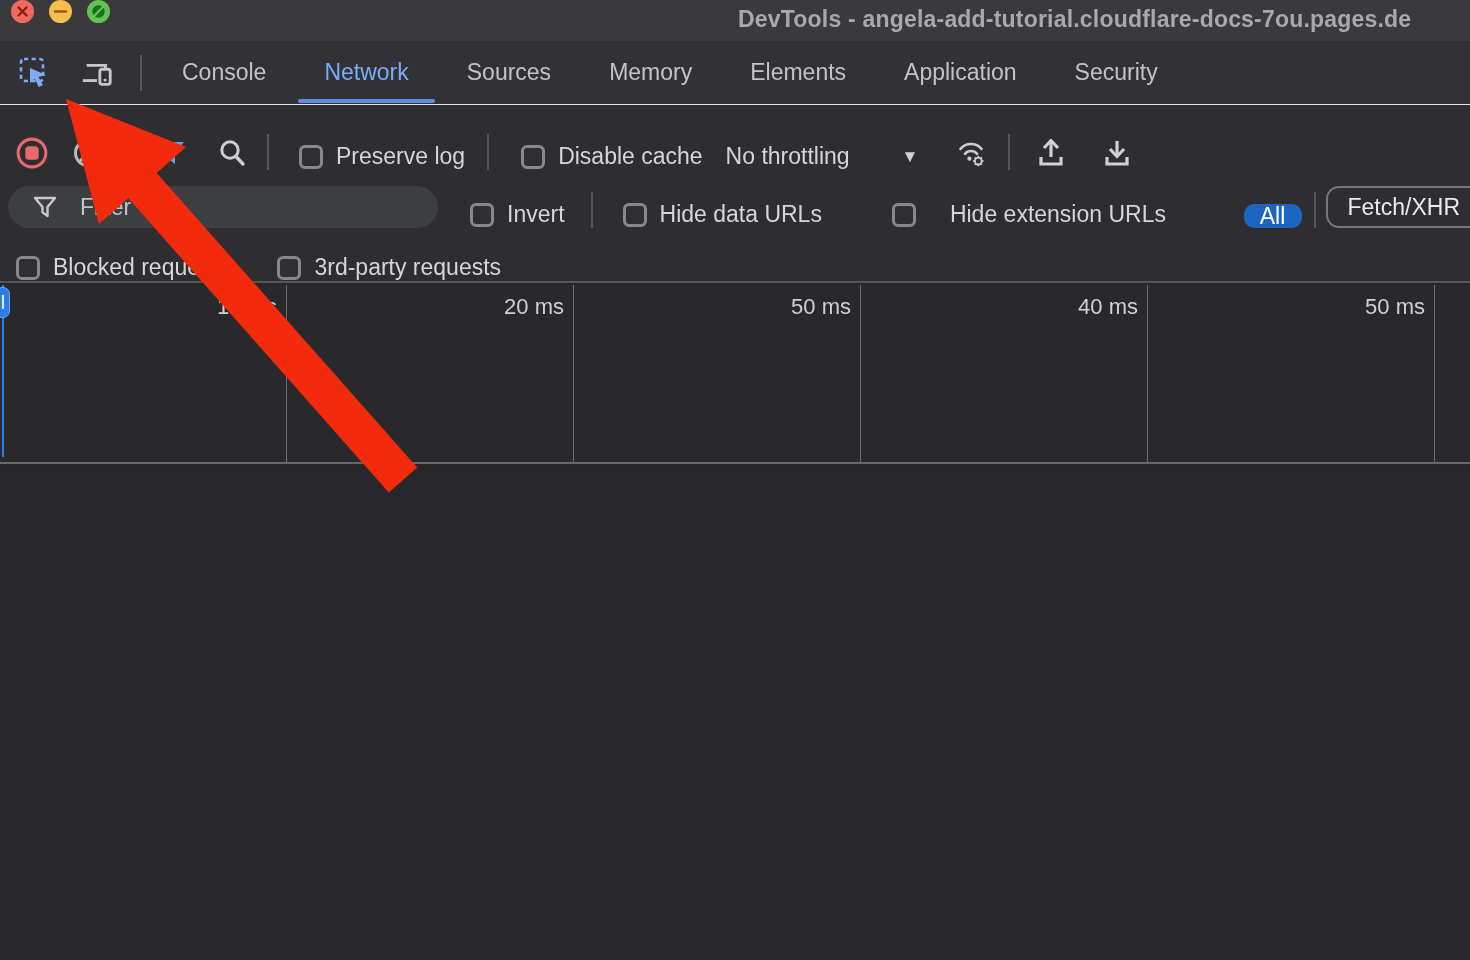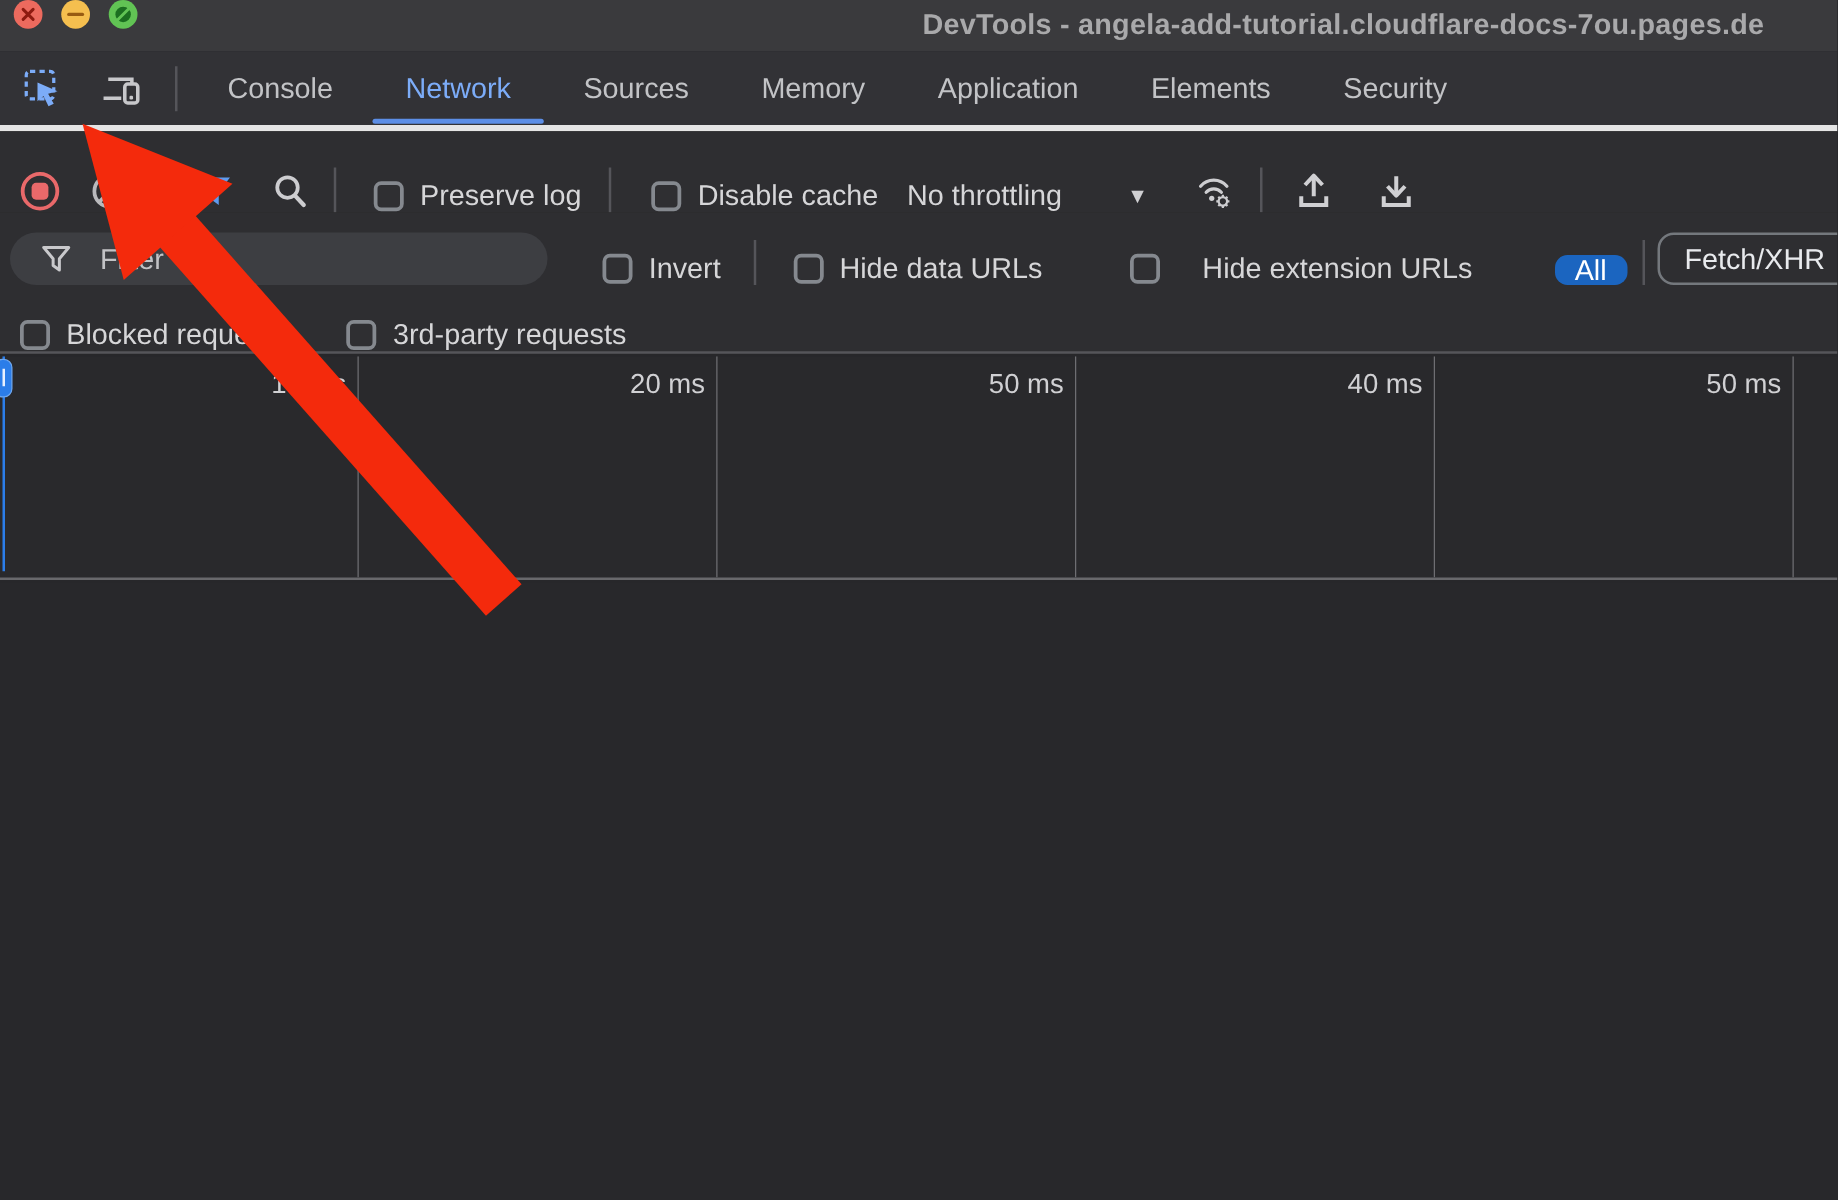--- a/index.html
+++ b/index.html
@@ -23,21 +23,21 @@
   .light.yellow { background:#f5bf4f; }
   .light.green { background:#61c354; }
   .title-text {
     position:absolute; left:738px; top:6px; white-space:nowrap;
     font-size:23px; font-weight:700; color:#a9a9ab; letter-spacing:0.2px;
   }
   
   .tabbar {
     position:absolute; top:41px; left:0; width:1470px; height:64px;
     background:#323236; display:flex; align-items:center;
-    border-bottom:5px solid #e5e5e5;
+    border-bottom:1px solid #e5e5e5;
   }
   .tab-icons { display:flex; align-items:center; gap:28px; padding-left:18px; }
   .icon-btn { width:34px; height:34px; display:flex; align-items:center; justify-content:center; }
   .vsep { width:2px; height:36px; background:#55555a; }
   .tabbar .vsep { margin-left:26px; }
   .tabs { display:flex; align-items:center; gap:54px; margin-left:38px; height:100%; }
   .tab {
     font-size:23px; color:#c2c3c6; height:100%; display:flex; align-items:center;
     position:relative; white-space:nowrap; padding:0 2px; cursor:default;
   }
@@ -76,21 +76,21 @@
   
   .filter-pill {
     margin-left:8px; width:430px; height:42px; background:#3d3e42; border-radius:21px;
     display:flex; align-items:center; padding-left:24px; gap:22px; flex:none;
   }
   .filter-pill input {
     background:transparent; border:none; outline:none; color:#c9c9cc;
     font-size:23px; font-family:"Liberation Sans", sans-serif; width:320px;
   }
   .filter-pill input::placeholder { color:#c2c2c5; opacity:1; }
-  .invert { margin-left:44px; }
+  .invert { margin-left:32px; }
   .row2 .sep1 { margin-left:26px; }
   .hide-data { margin-left:30px; }
   .hide-ext { margin-left:70px;gap:34px; }
   .all-btn {
     margin-left:auto; flex:none; width:58px; height:24px; border-radius:10px;
     background:#1b65c0; color:#ffffff; font-size:23px; font-weight:500;
     display:flex; align-items:center; justify-content:center;
   }
   .row2 .sep2 { margin-left:12px; }
   .fetch-btn {
@@ -165,22 +165,22 @@
         <rect x="25" y="23" width="3" height="3" rx="1" fill="#c8c8cb"></rect>
       </svg>
     </div>
   </div>
   <div class="vsep"></div>
   <div class="tabs">
     <div class="tab">Console</div>
     <div class="tab active">Network</div>
     <div class="tab">Sources</div>
     <div class="tab">Memory</div>
+    <div class="tab">Elements</div>
     <div class="tab">Application</div>
-    <div class="tab">Elements</div>
     <div class="tab">Security</div>
   </div>
 </div>
 
 <div class="row row1">
   <div class="icon-btn record-btn">
     <svg width="38" height="38" viewBox="0 0 38 38">
       <circle cx="19" cy="19" r="15.5" fill="none" stroke="#e9696a" stroke-width="3.4"></circle>
       <rect x="11.5" y="11.5" width="15" height="15" rx="4" fill="#e9696a"></rect>
     </svg>

